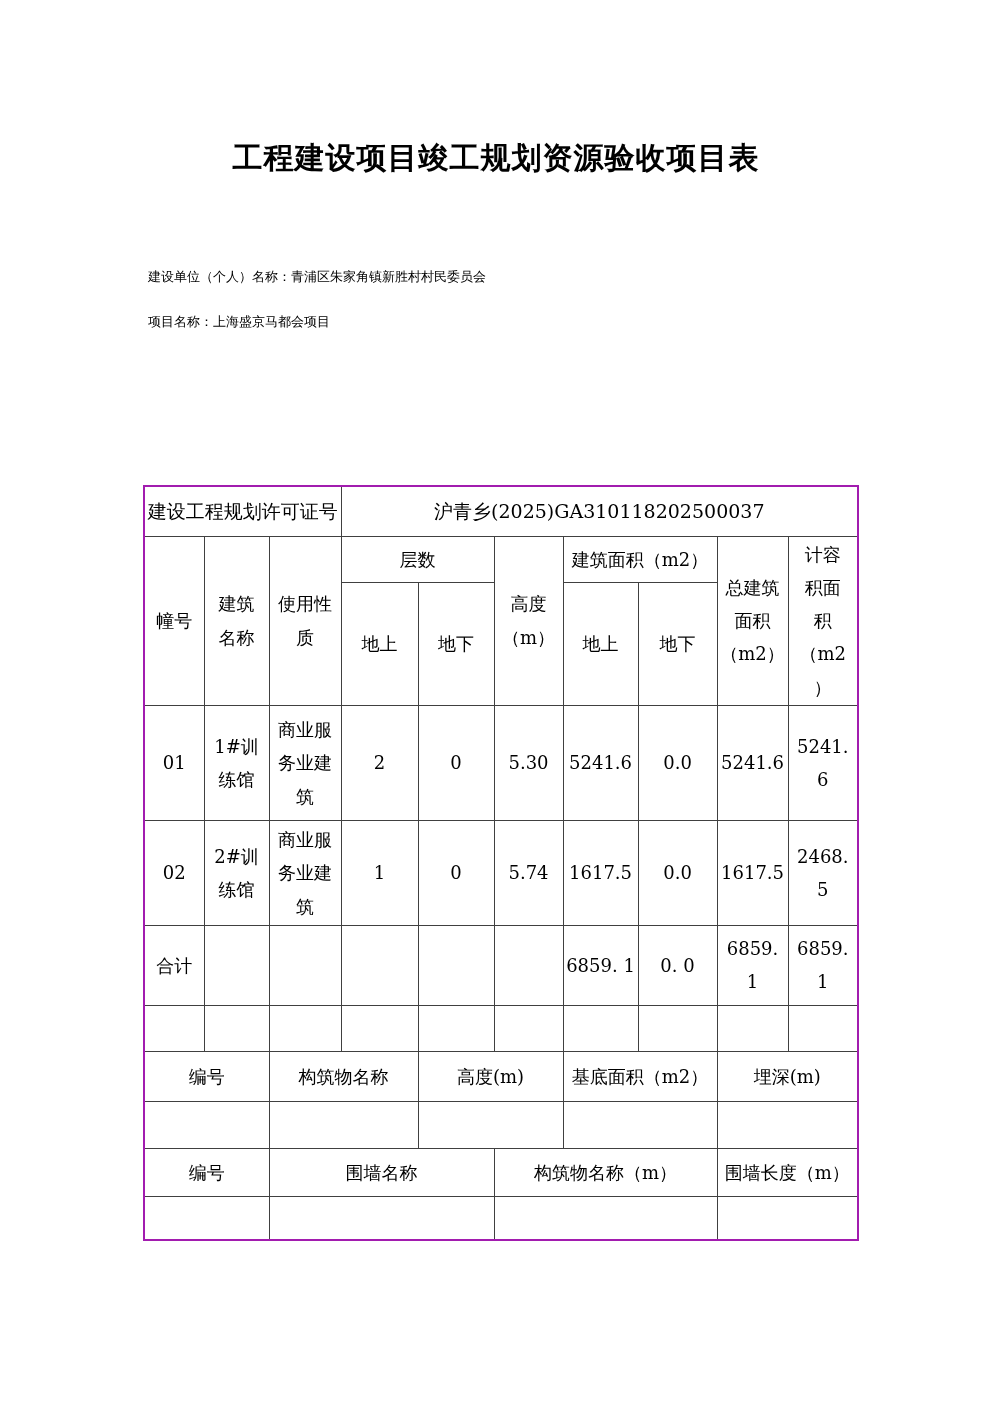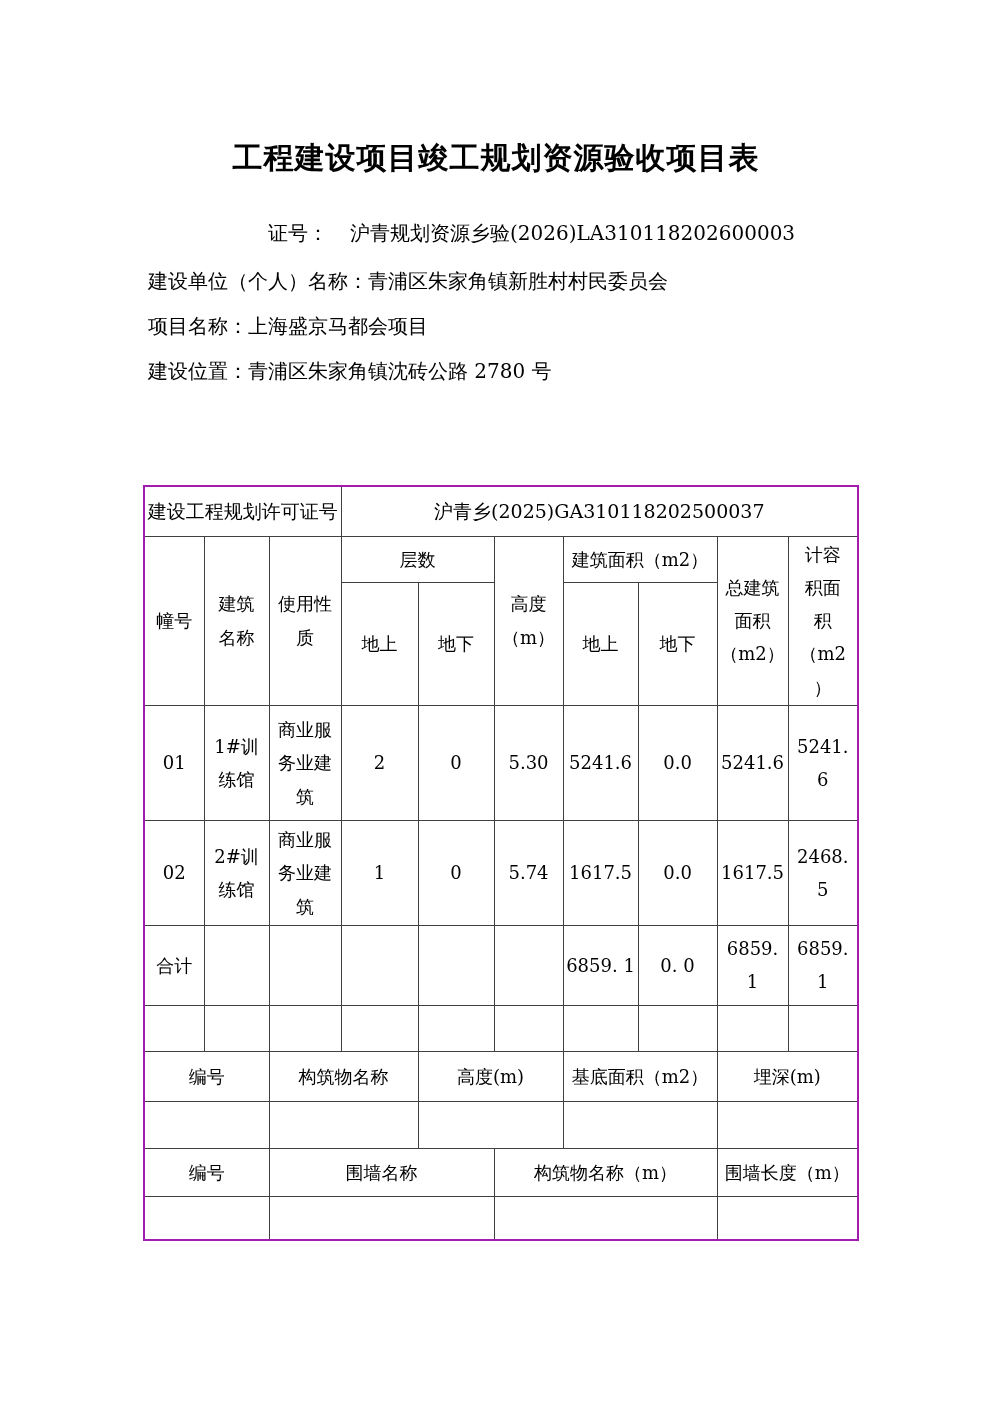--- a/index.html
+++ b/index.html
@@ -24,21 +24,21 @@
   .cert-line {
     position: absolute;
     top: 220px; left: 268px;
     font-size: 20px;
     white-space: nowrap;
   }
   .cert-line .cert-value { margin-left: 22px; }
   .info-line {
     position: absolute;
     left: 148px;
-    font-size: 20px;
+    font-size: 13px;
     white-space: nowrap;
   }
   .info-unit     { top: 268px; }
   .info-project  { top: 313px; text-align: center; }
   .info-location { top: 358px; }
 
   table.main {
     position: absolute;
     top: 485px; left: 143px;
     width: 714px;
@@ -71,35 +71,29 @@
   tr.r-wall     { height: 48px; }
   tr.r-wempty   { height: 44px; }
 </style>
 </head>
 <body>
 
 <div class="page">
 
   <div class="doc-title">工程建设项目竣工规划资源验收项目表</div>
 
-  <div class="cert-line">
-    <span class="cert-label">证号：</span><span class="cert-value">沪青规划资源乡验(2026)LA310118202600003</span>
-  </div>
 
   <div class="info-line info-unit">
     <span>建设单位（个人）名称：</span><span>青浦区朱家角镇新胜村村民委员会</span>
   </div>
 
   <div class="info-line info-project">
     <span>项目名称：</span><span>上海盛京马都会项目</span>
   </div>
 
-  <div class="info-line info-location">
-    <span>建设位置：</span><span>青浦区朱家角镇沈砖公路 2780 号</span>
-  </div>
 
   <table class="main">
     <colgroup>
       <col style="width:60px">
         <col style="width:65px">
         <col style="width:72px">
       <col style="width:77px">
         <col style="width:76px">
         <col style="width:69px">
       <col style="width:75px">

